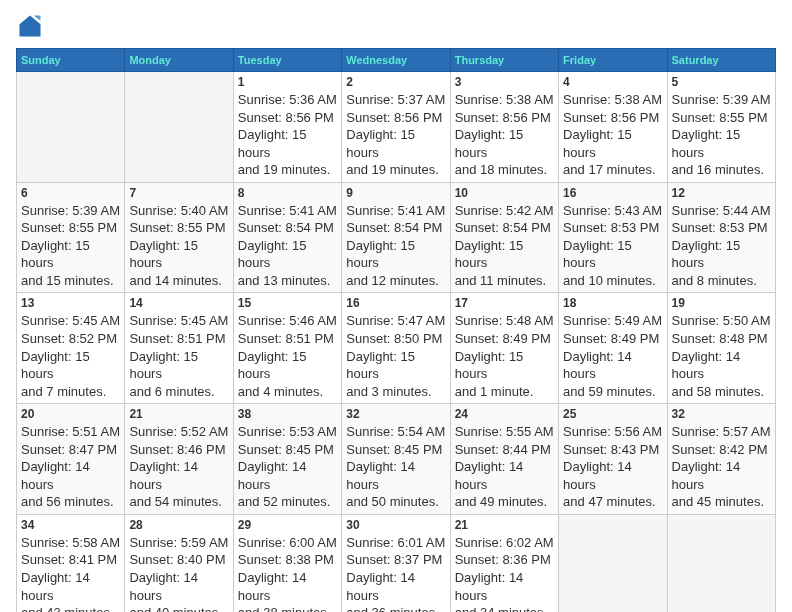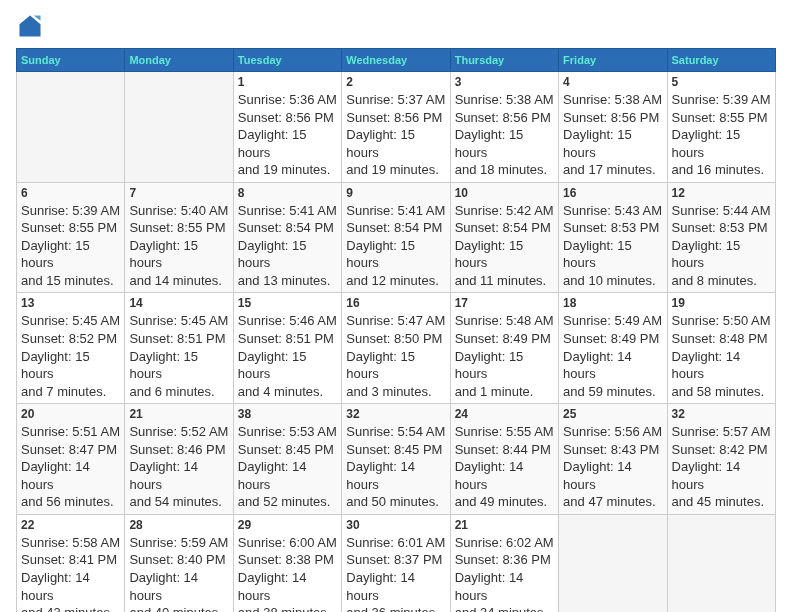--- a/index.html
+++ b/index.html
@@ -239,21 +239,21 @@
             <span class="day-number">25</span>
             <div class="cell-text">Sunrise: 5:56 AM<br>Sunset: 8:43 PM<br>Daylight: 14 hours<br>and 47 minutes.</div>
           </td>
           <td>
             <span class="day-number">32</span>
             <div class="cell-text">Sunrise: 5:57 AM<br>Sunset: 8:42 PM<br>Daylight: 14 hours<br>and 45 minutes.</div>
           </td>
         </tr>
         <tr>
           <td>
-            <span class="day-number">22</span>
+            <span class="day-number">34</span>
             <div class="cell-text">Sunrise: 5:58 AM<br>Sunset: 8:41 PM<br>Daylight: 14 hours<br>and 43 minutes.</div>
           </td>
           <td>
             <span class="day-number">28</span>
             <div class="cell-text">Sunrise: 5:59 AM<br>Sunset: 8:40 PM<br>Daylight: 14 hours<br>and 40 minutes.</div>
           </td>
           <td>
             <span class="day-number">29</span>
             <div class="cell-text">Sunrise: 6:00 AM<br>Sunset: 8:38 PM<br>Daylight: 14 hours<br>and 38 minutes.</div>
           </td>

